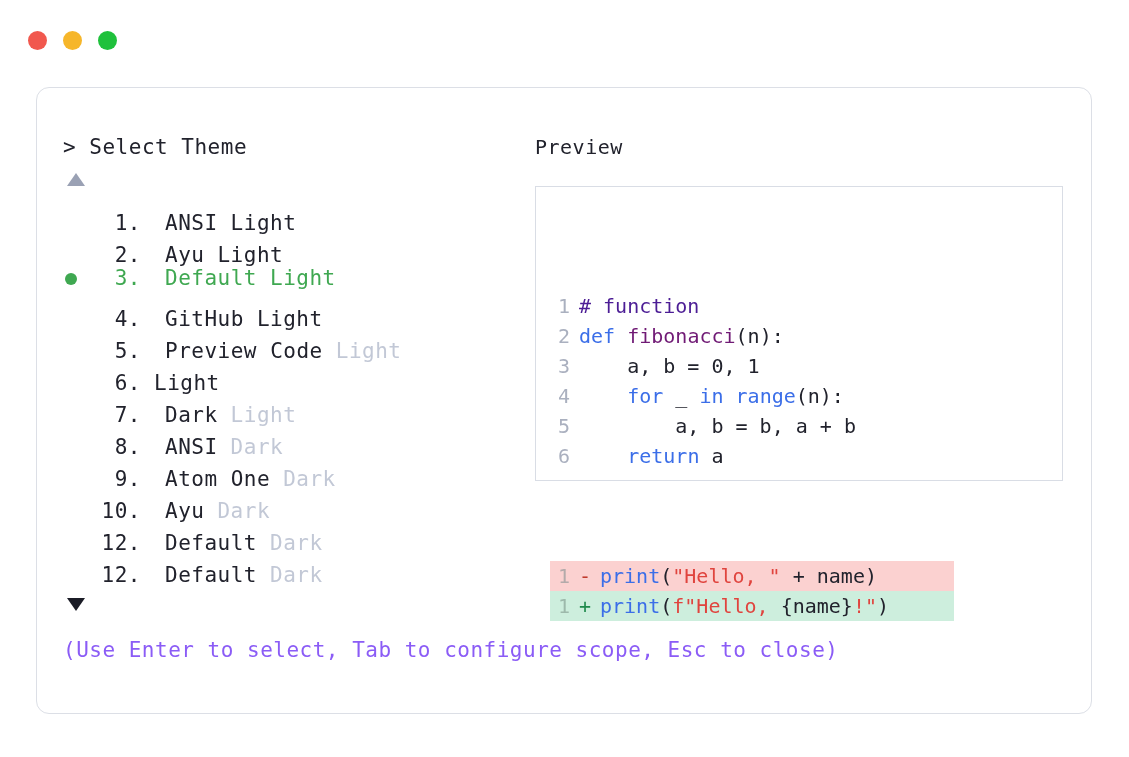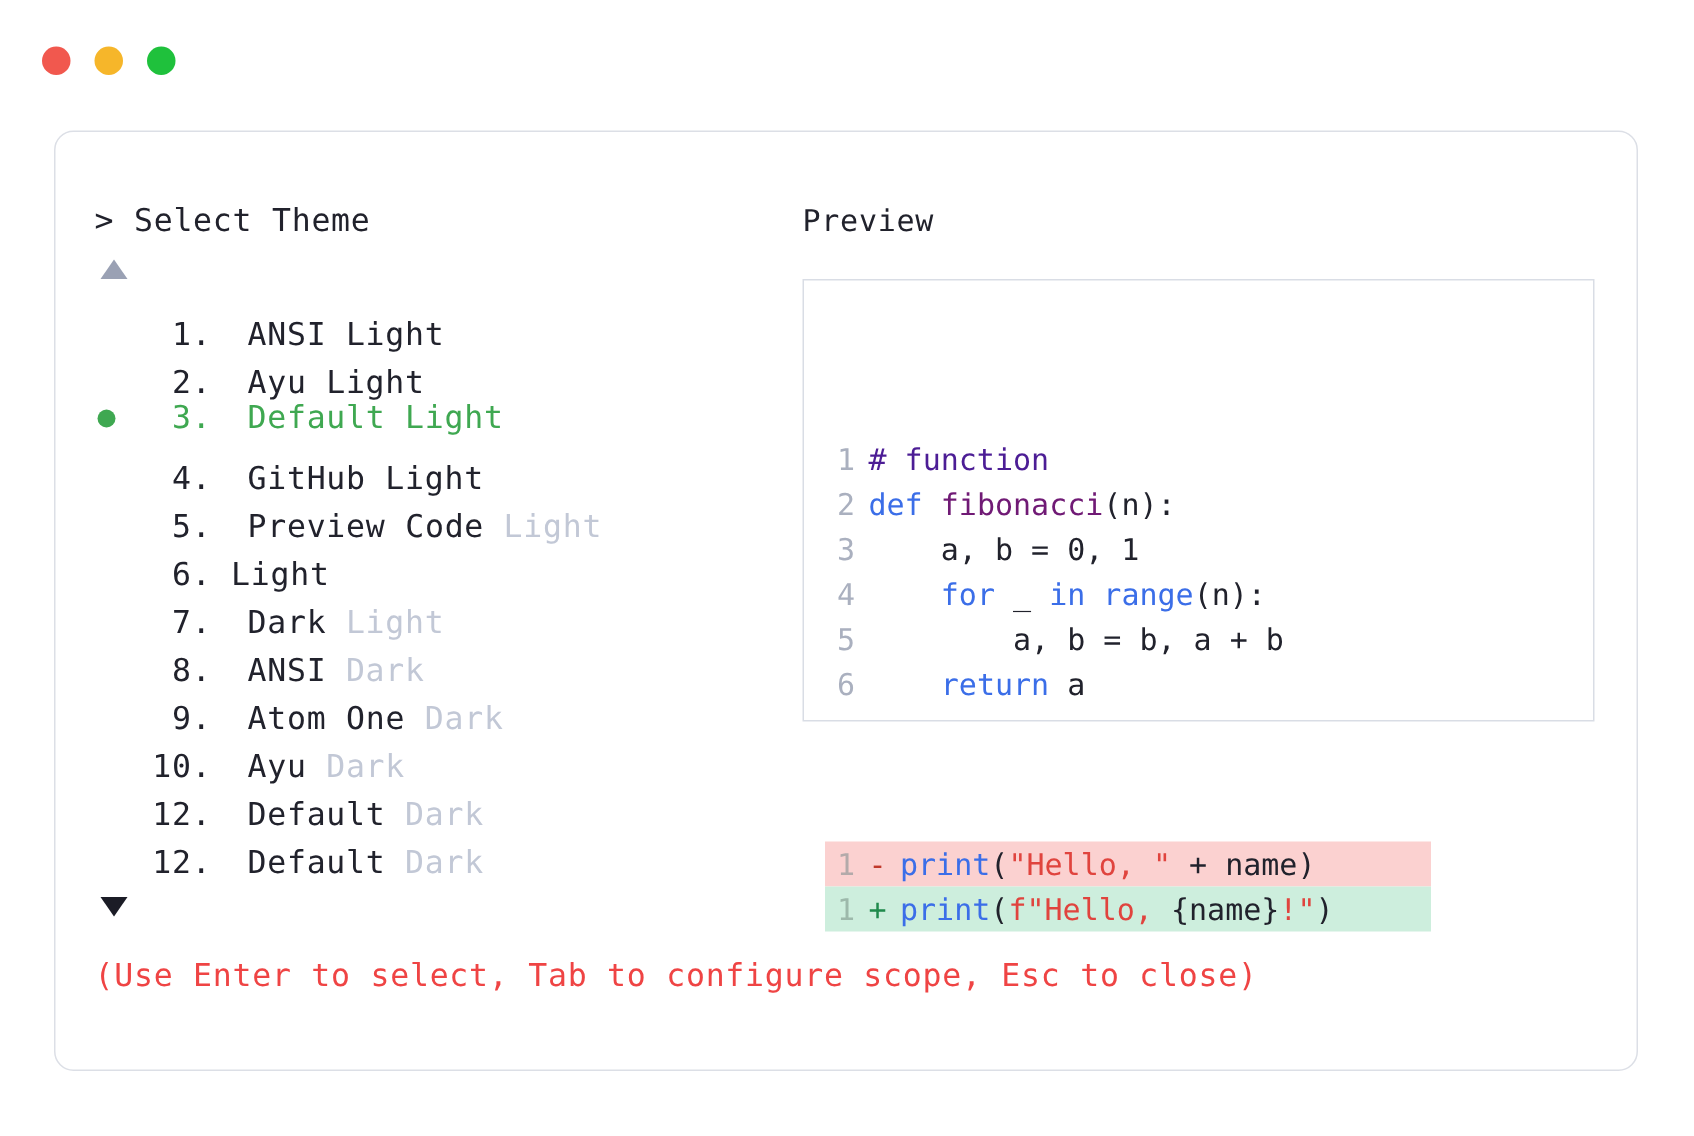--- a/index.html
+++ b/index.html
@@ -155,21 +155,21 @@
   .theme-row.selected .tvariant { color: #3fa851; }
 
   
   .hint {
     position: absolute;
     left: 26px;
     top: 547px;
     font-size: 21px;
     line-height: 30px;
     letter-spacing: 0.5px;
-    color: #ef4444;
+    color: #8b5cf6;
     white-space: pre;
   }
 
   
   .preview-box {
     margin-top: 24px;
     width: 528px;
     height: 295px;
     box-sizing: border-box;
     border: 1.4px solid #d9dde5;

